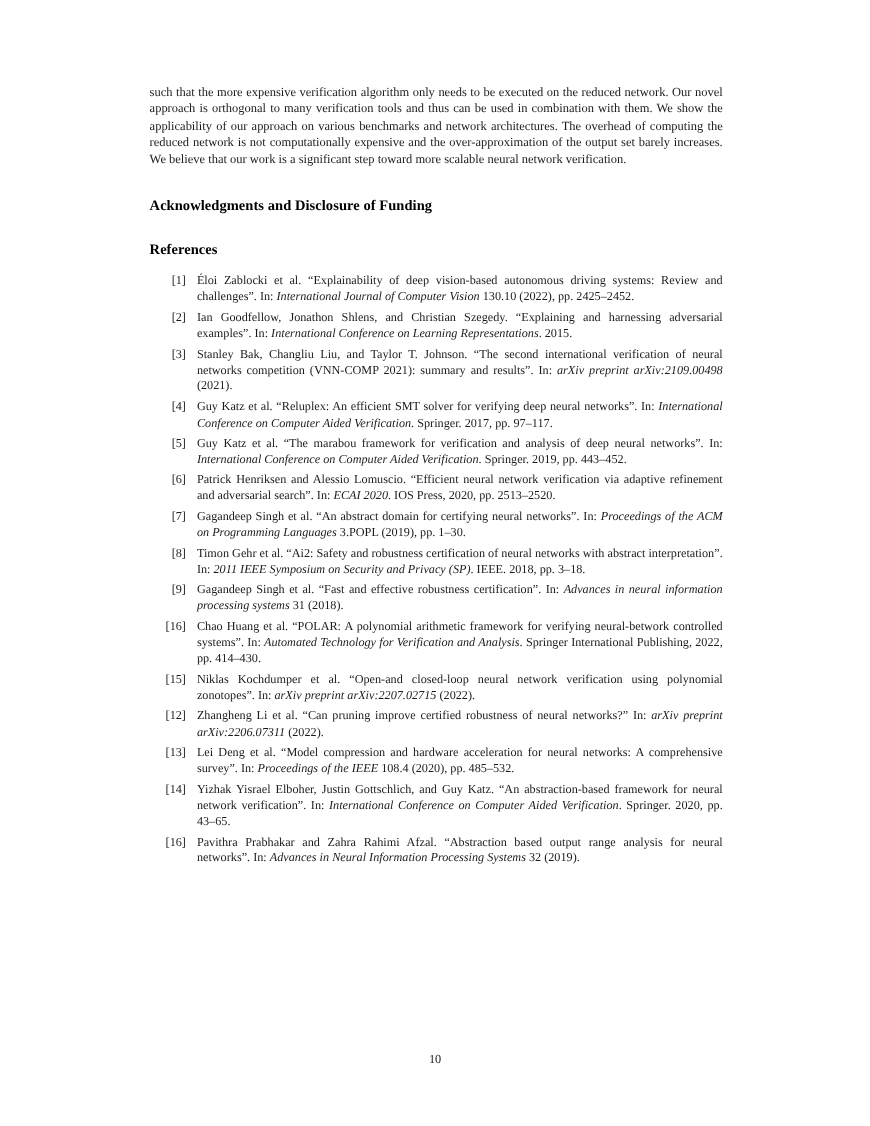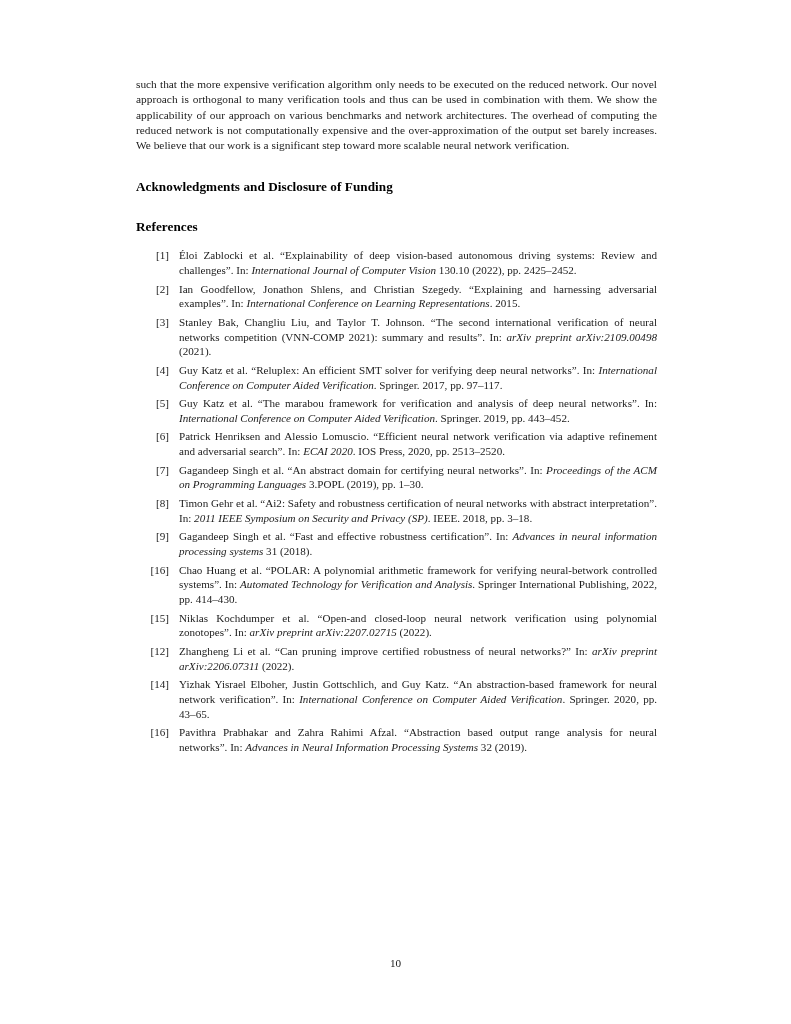--- a/index.html
+++ b/index.html
@@ -157,20 +157,24 @@
         </li>
         <li class="refitem">
           <span class="label">[15]</span>
           <span class="reftext"><span>Niklas Kochdumper et al. “Open-and closed-loop neural network verification using polynomial zonotopes”. In: </span><i>arXiv preprint arXiv:2207.02715</i><span> (2022).</span></span>
         </li>
         <li class="refitem">
           <span class="label">[12]</span>
           <span class="reftext"><span>Zhangheng Li et al. “Can pruning improve certified robustness of neural networks?” In: </span><i>arXiv preprint arXiv:2206.07311</i><span> (2022).</span></span>
         </li>
         <li class="refitem">
+          <span class="label">[13]</span>
+          <span class="reftext"><span>Lei Deng et al. “Model compression and hardware acceleration for neural networks: A comprehensive survey”. In: </span><i>Proceedings of the IEEE</i><span> 108.4 (2020), pp. 485–532.</span></span>
+        </li>
+        <li class="refitem">
           <span class="label">[14]</span>
           <span class="reftext"><span>Yizhak Yisrael Elboher, Justin Gottschlich, and Guy Katz. “An abstraction-based framework for neural network verification”. In: </span><i>International Conference on Computer Aided Verification</i><span>. Springer. 2020, pp. 43–65.</span></span>
         </li>
         <li class="refitem">
           <span class="label">[16]</span>
           <span class="reftext"><span>Pavithra Prabhakar and Zahra Rahimi Afzal. “Abstraction based output range analysis for neural networks”. In: </span><i>Advances in Neural Information Processing Systems</i><span> 32 (2019).</span></span>
         </li>
       </ul>
 
   </div>

